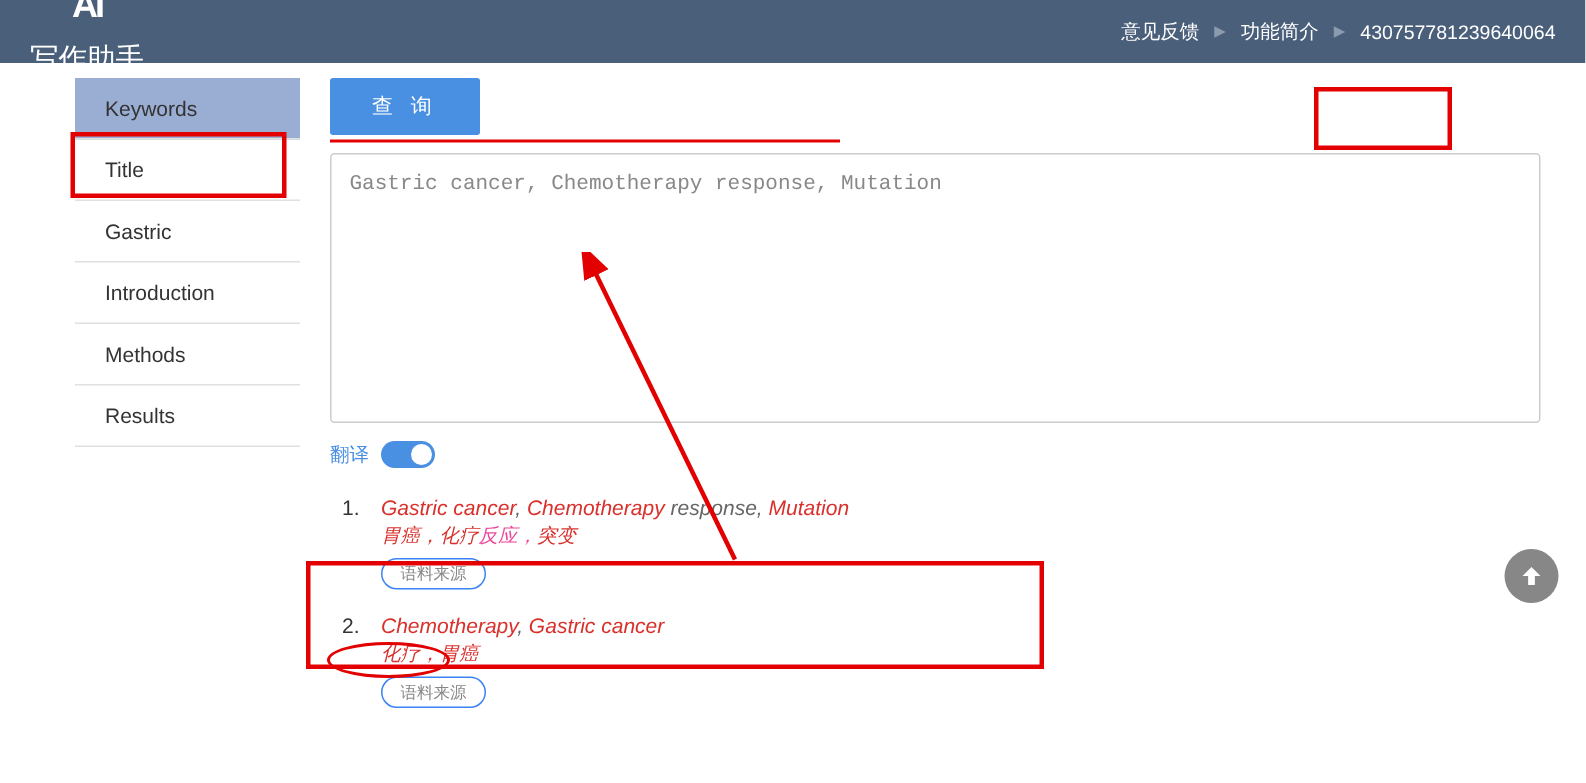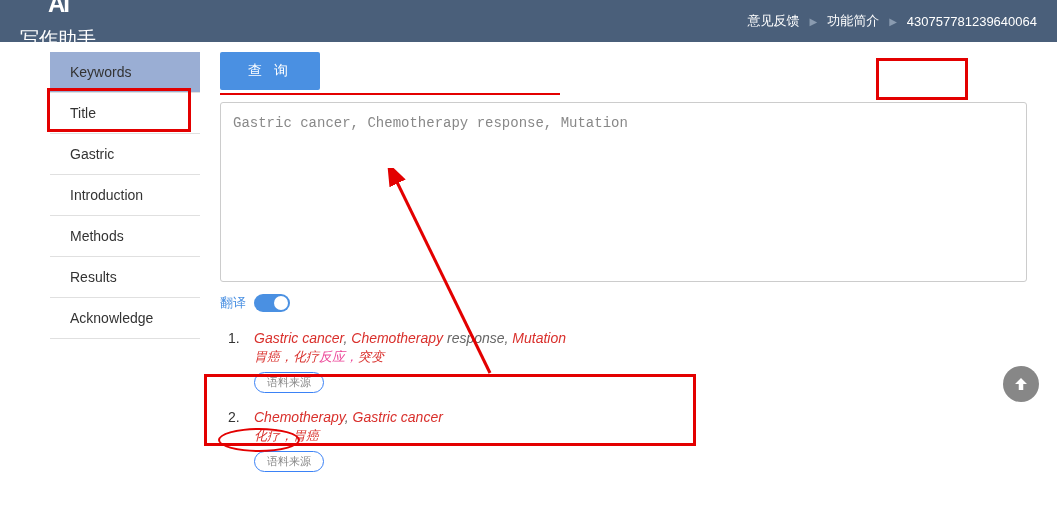--- a/index.html
+++ b/index.html
@@ -71,21 +71,20 @@
 </div>
 
 <div class="main">
   <div class="sidebar">
     <div class="sidebar-item active">Keywords</div>
     <div class="sidebar-item">Title</div>
     <div class="sidebar-item">Gastric</div>
     <div class="sidebar-item">Introduction</div>
     <div class="sidebar-item">Methods</div>
     <div class="sidebar-item">Results</div>
-    <div class="sidebar-item">Acknowledge</div>
   </div>
 
   <div class="content">
     <div class="search-row">
       <button class="query-btn">查 询</button>
     </div>
 
     <div class="result-box">Gastric cancer, Chemotherapy response, Mutation</div>
 
     <div class="translate-row">

